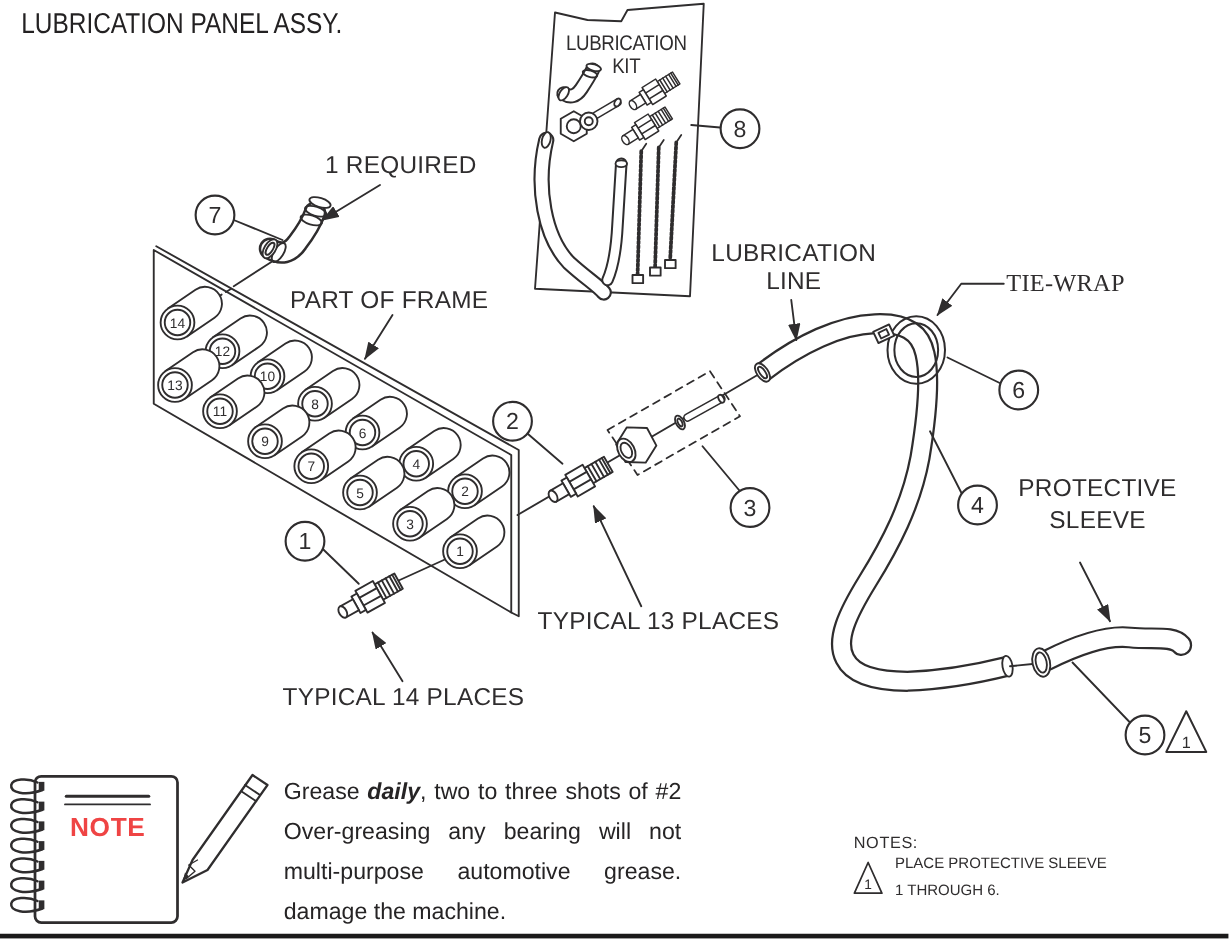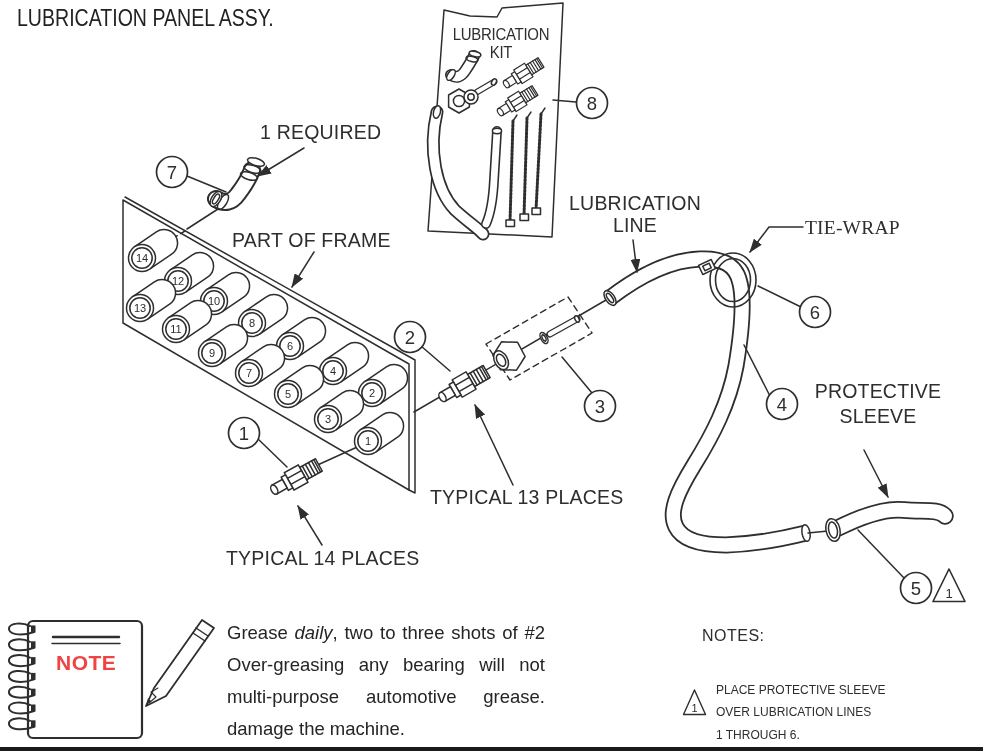--- a/index.html
+++ b/index.html
@@ -27,22 +27,22 @@
   #prot-sleeve-label { left:813px; top:379px; width:130px; line-height:25px; }
   #note-heading {
     position:absolute; left:56px; top:651px; font-size:21px; font-weight:bold;
     letter-spacing:0.5px; color:#ef4444;
   }
   #note-para {
     position:absolute; left:227px; top:617px; width:318px; font-size:18.5px;
     line-height:32px; color:#262425;
   }
   #note-para .jline { text-align:justify; text-align-last:justify; }
-  #note-para .em { font-weight:normal; font-style:italic; }
-  #notes-heading { position:absolute; left:683px; top:627px; font-size:16px; letter-spacing:0.5px;margin-left:19px; }
+  #note-para .em { font-weight:bold; font-style:italic; }
+  #notes-heading { position:absolute; left:683px; top:666px; font-size:13px; letter-spacing:0.5px; }
   #notes-lines { position:absolute; left:716px; top:679px; font-size:12px; line-height:22.3px; white-space:nowrap; }
   svg text { font-family:"Liberation Sans", sans-serif; }
 </style>
 </head>
 <body>
 
 <div id="stage">
 
 <svg id="art" width="983" height="751" viewBox="0 0 983 751">
   <defs>
@@ -390,17 +390,16 @@
 <div id="note-para">
   <div class="jline"><span>Grease </span><span class="em">daily</span><span>, two to three shots of #2</span></div>
   <div class="jline">Over-greasing any bearing will not</div>
   <div class="jline">multi-purpose automotive grease.</div>
   <div>damage the machine.</div>
 </div>
 
 <div id="notes-heading">NOTES:</div>
 <div id="notes-lines">
   <div>PLACE PROTECTIVE SLEEVE</div>
-  <div>OVER LUBRICATION LINES</div>
   <div>1 THROUGH 6.</div>
 </div>
 
 </div>
 
 </body></html>

